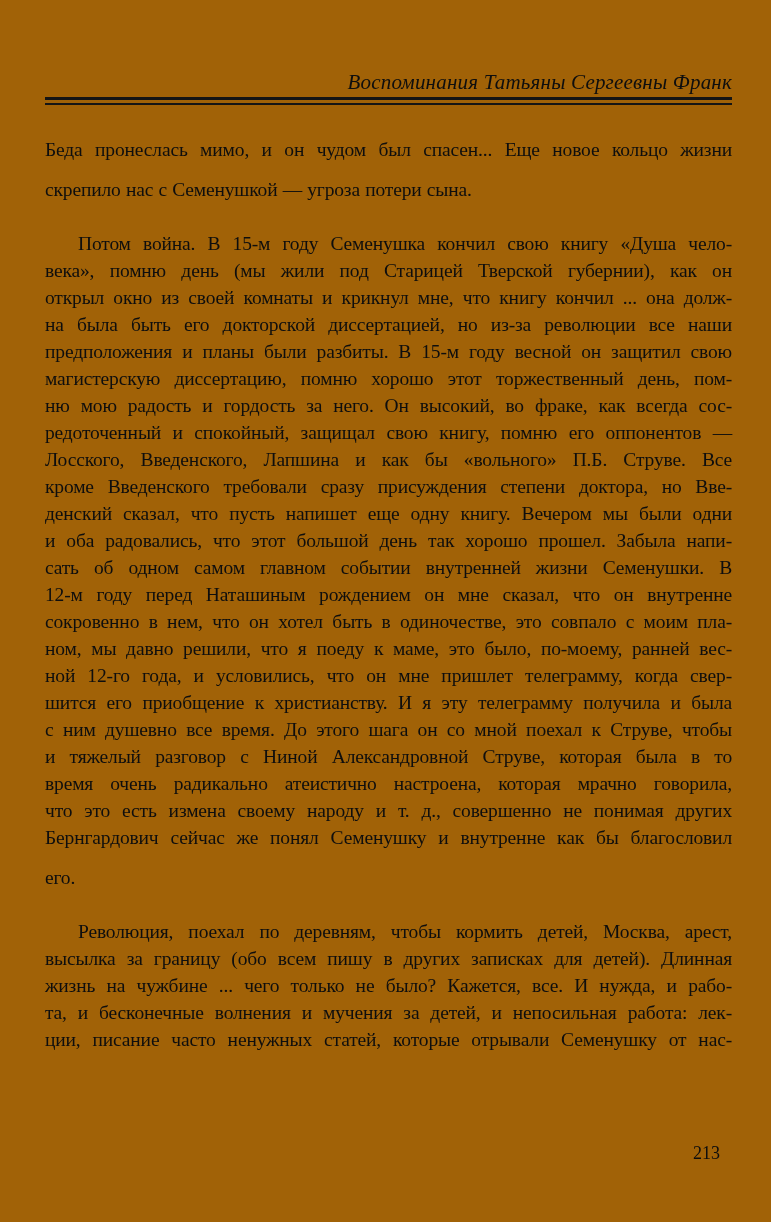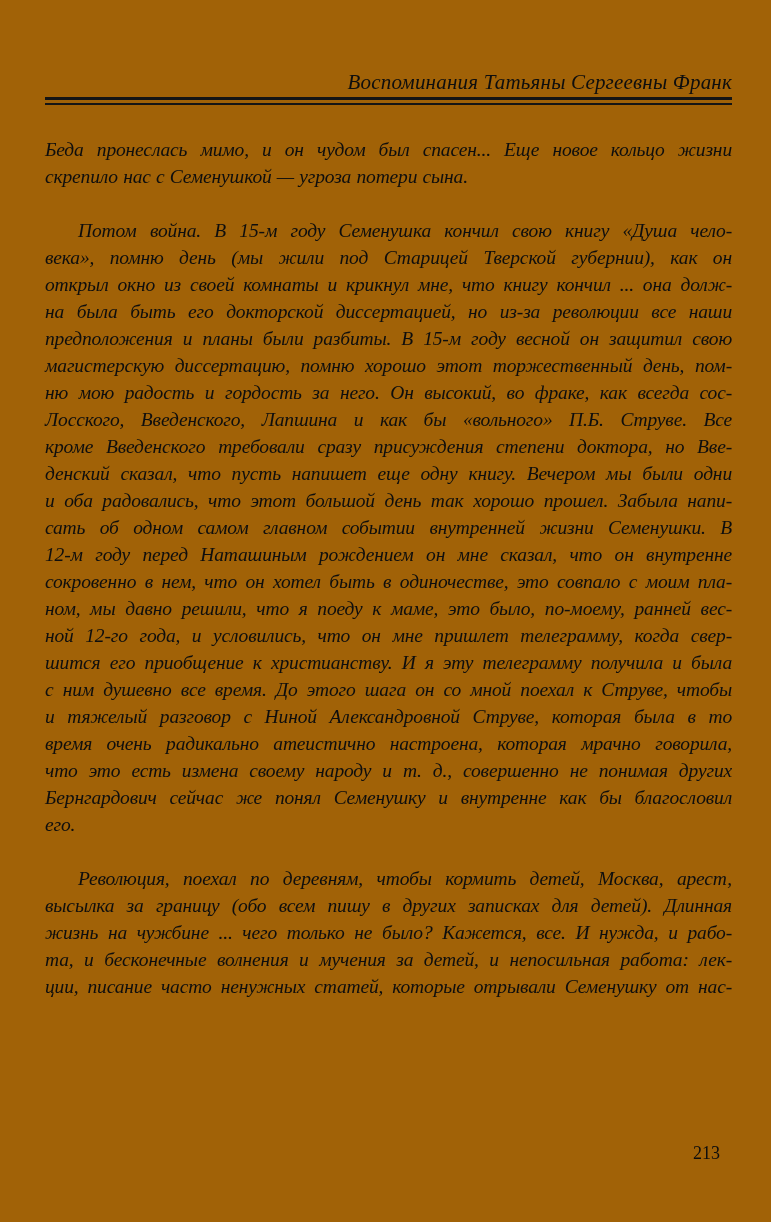--- a/index.html
+++ b/index.html
@@ -37,37 +37,37 @@
     border-top: 3px solid #151515;
     border-bottom: 2px solid #151515;
   }
   .body-text {
     margin-top: 31px;
     font-size: 19.5px;
     letter-spacing: -0.15px;
   }
   .para {
     margin: 0;
-    font-style: italic;
   }
   .para + .para {
     margin-top: 27px;
   }
   .para.indented .line:first-child {
     text-indent: 33px;
   }
   .line {
     line-height: 27px;
     text-align: justify;
     text-align-last: justify;
     word-spacing: 0.5px;
   }
   .line.no-just {
     text-align: center;
     text-align-last: left;
+    margin-top: 13px;
   }
   .page-number {
     position: absolute;
     top: 1140px;
     right: 51px;
     font-size: 18px;
     line-height: 26px;
     margin-left: 35px;
   }
 </style>
@@ -86,20 +86,21 @@
           <div class="line no-just">скрепило нас с Семенушкой — угроза потери сына.</div>
         </div>
         <div class="para indented">
           <div class="line">Потом война. В 15-м году Семенушка кончил свою книгу «Душа чело-</div>
           <div class="line">века», помню день (мы жили под Старицей Тверской губернии), как он</div>
           <div class="line">открыл окно из своей комнаты и крикнул мне, что книгу кончил ... она долж-</div>
           <div class="line">на была быть его докторской диссертацией, но из-за революции все наши</div>
           <div class="line">предположения и планы были разбиты. В 15-м году весной он защитил свою</div>
           <div class="line">магистерскую диссертацию, помню хорошо этот торжественный день, пом-</div>
           <div class="line">ню мою радость и гордость за него. Он высокий, во фраке, как всегда сос-</div>
+          <div class="line">редоточенный и спокойный, защищал свою книгу, помню его оппонентов —</div>
           <div class="line">Лосского, Введенского, Лапшина и как бы «вольного» П.Б. Струве. Все</div>
           <div class="line">кроме Введенского требовали сразу присуждения степени доктора, но Вве-</div>
           <div class="line">денский сказал, что пусть напишет еще одну книгу. Вечером мы были одни</div>
           <div class="line">и оба радовались, что этот большой день так хорошо прошел. Забыла напи-</div>
           <div class="line">сать об одном самом главном событии внутренней жизни Семенушки. В</div>
           <div class="line">12-м году перед Наташиным рождением он мне сказал, что он внутренне</div>
           <div class="line">сокровенно в нем, что он хотел быть в одиночестве, это совпало с моим пла-</div>
           <div class="line">ном, мы давно решили, что я поеду к маме, это было, по-моему, ранней вес-</div>
           <div class="line">ной 12-го года, и условились, что он мне пришлет телеграмму, когда свер-</div>
           <div class="line">шится его приобщение к христианству. И я эту телеграмму получила и была</div>

